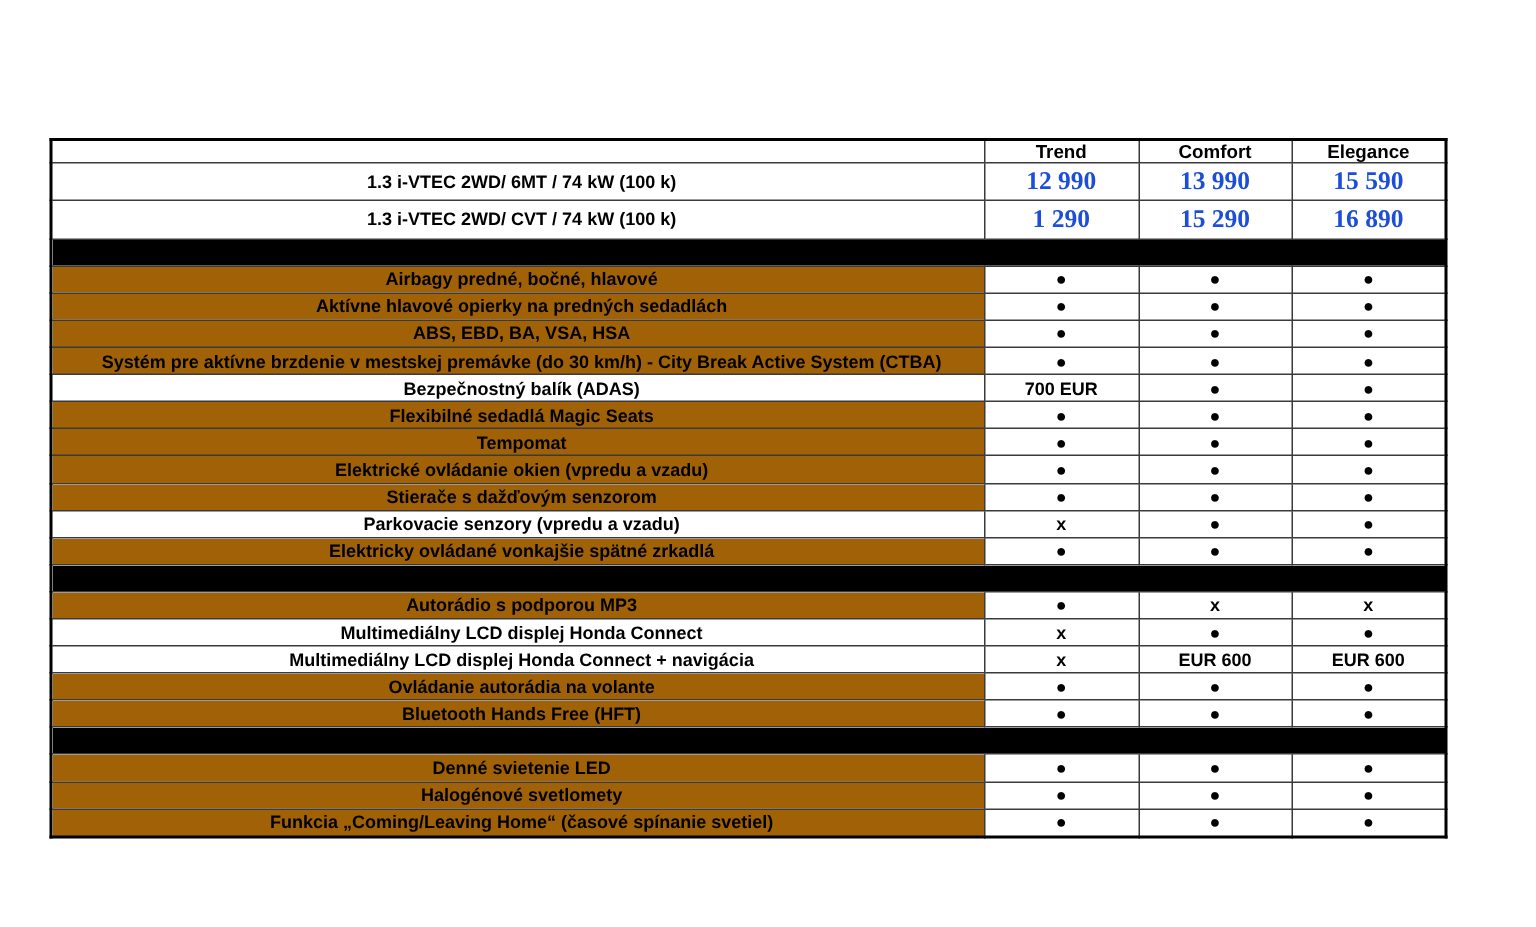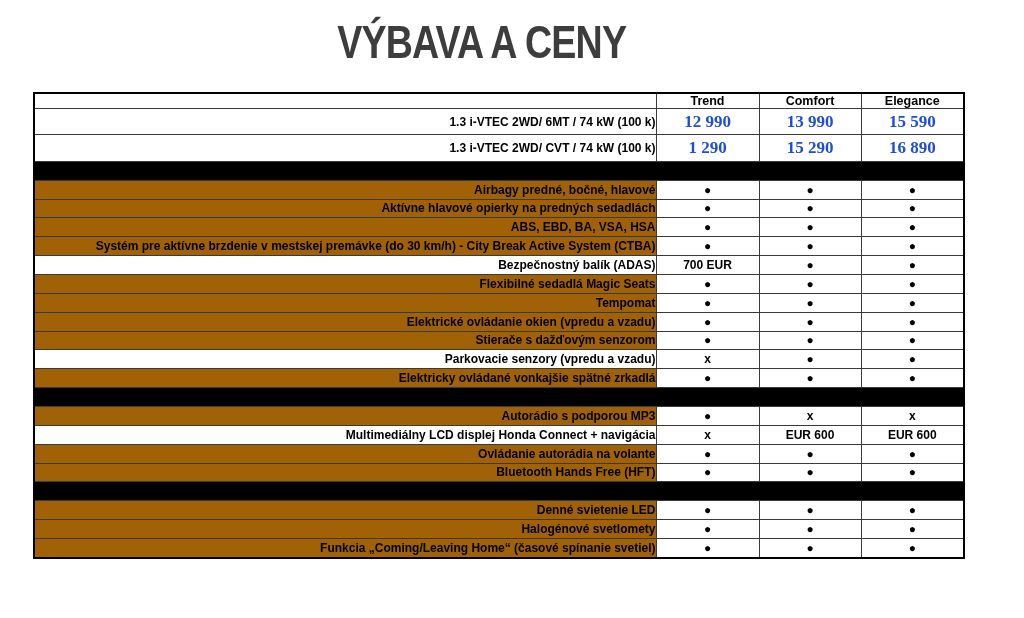--- a/index.html
+++ b/index.html
@@ -38,43 +38,40 @@
     color: #000;
     overflow: hidden;
     white-space: nowrap;
     vertical-align: middle;
   }
   .spec-table thead th {
     text-align: center;
     background: #ffffff;
     font-size: 12.5px;
   }
-  .feature-cell { text-align: right; padding-left: 5px; background: #ffffff; }
+  .feature-cell { text-align: center; padding-left: 5px; background: #ffffff; }
   .feature-cell.yellow { background: #a16207; }
   .value-cell { text-align: center; background: #ffffff; }
   .value-cell.price { color: #1d4ed8; font-size: 17px; font-family: Liberation Serif, serif; }
   .value-cell.dot { font-size: 12px; }
   .section-bar {
     background: #000000;
     color: #ffffff;
     text-align: left;
     padding-left: 5px;
     font-size: 13.5px;
     border-color: #000;
   }
   .ital { font-weight: bold; }
 </style>
 </head>
 <body>
 
 <div class="page">
 
-  <div class="title-wrap">
-    <h1 class="title">VÝBAVA A CENY</h1>
-  </div>
 
   <table class="spec-table">
     <colgroup>
       <col style="width:622px">
       <col style="width:103px">
       <col style="width:102px">
       <col style="width:103px">
     </colgroup>
     <thead>
       <tr>
@@ -169,20 +166,26 @@
         <tr>
           <td class="section-bar" colspan="4">Audio a komunikácia</td>
         </tr>
         <tr>
           <td class="feature-cell yellow">Autorádio s podporou MP3</td>
           <td class="value-cell dot">●</td>
           <td class="value-cell">x</td>
           <td class="value-cell">x</td>
         </tr>
         <tr>
+          <td class="feature-cell">Multimediálny LCD displej Honda Connect</td>
+          <td class="value-cell">x</td>
+          <td class="value-cell dot">●</td>
+          <td class="value-cell dot">●</td>
+        </tr>
+        <tr>
           <td class="feature-cell">Multimediálny LCD displej Honda Connect + navigácia</td>
           <td class="value-cell">x</td>
           <td class="value-cell">EUR 600</td>
           <td class="value-cell">EUR 600</td>
         </tr>
         <tr>
           <td class="feature-cell yellow">Ovládanie autorádia na volante</td>
           <td class="value-cell dot">●</td>
           <td class="value-cell dot">●</td>
           <td class="value-cell dot">●</td>

